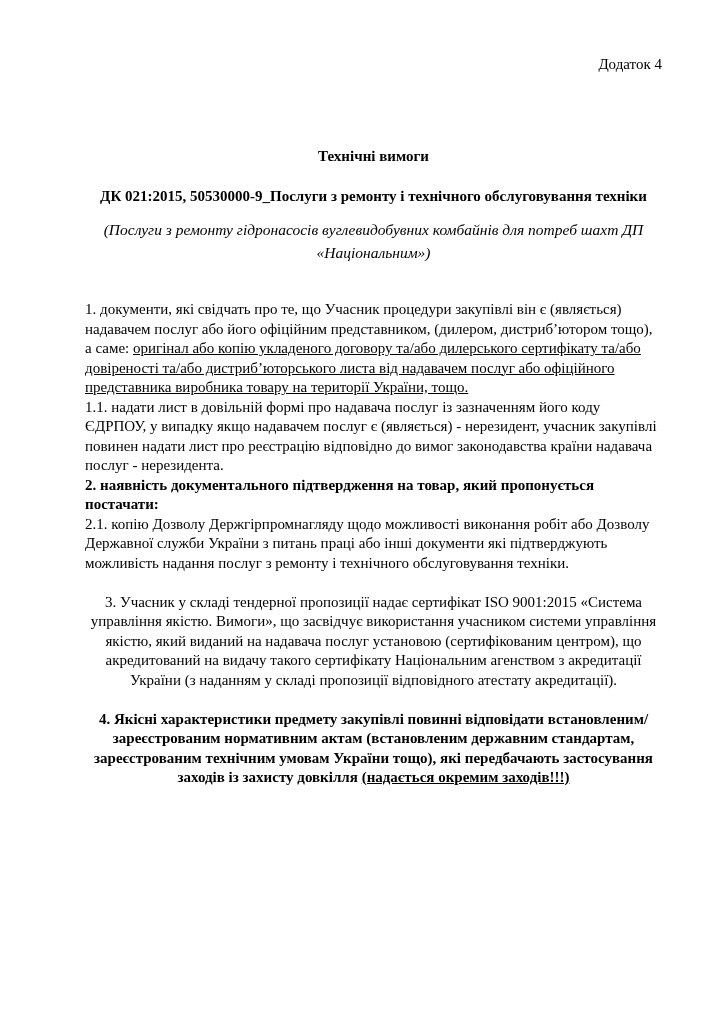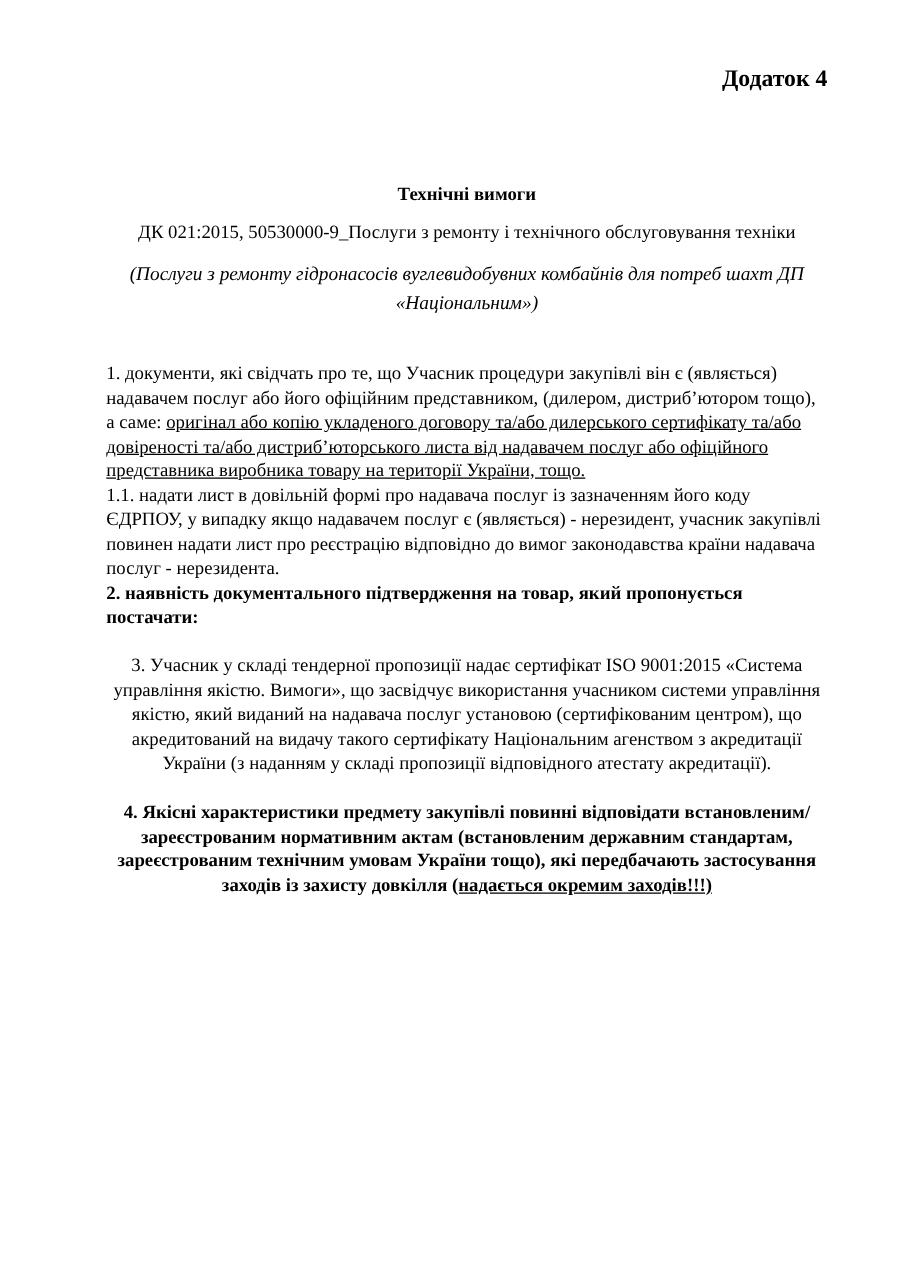--- a/index.html
+++ b/index.html
@@ -14,35 +14,35 @@
     background: #ffffff;
     box-sizing: border-box;
     padding: 55px 62px 0 85px;
     font-family: "Liberation Serif", "DejaVu Serif", serif;
     font-size: 15px;
     color: #000000;
     overflow: hidden;
   }
   .appendix {
     text-align: right;
-    font-weight: bold;
-    font-size: 19px;
+    font-weight: normal;
+    font-size: 15px;
     line-height: 18px;
   }
   .title {
     margin: 72px 0 0 0;
     text-align: center;
     font-weight: bold;
     font-size: 15px;
     line-height: 22px;
   }
   .code-line {
-    margin-top: 10px;
+    margin-top: 20px;
     text-align: center;
-    font-weight: normal;
+    font-weight: bold;
     font-size: 15px;
     line-height: 19px;
   }
   .subtitle {
     margin-top: 12px;
     text-align: center;
     font-style: italic;
     font-size: 15.5px;
     line-height: 23px;
     padding: 0 14px;
@@ -76,19 +76,20 @@
 
   <div class="doc-body">
 
 
     <p class="para"><span>1. документи, які свідчать про те, що Учасник процедури закупівлі він є (являється) надавачем послуг або його офіційним представником, (дилером, дистриб’ютором тощо), а саме: </span><span class="u">оригінал або копію укладеного договору та/або дилерського сертифікату та/або довіреності та/або дистриб’юторського листа від надавачем послуг або офіційного представника виробника товару на території України, тощо.</span></p>
 
     <p class="para"><span>1.1. надати лист в довільній формі про надавача послуг із зазначенням його коду ЄДРПОУ, у випадку якщо надавачем послуг є (являється) - нерезидент, учасник закупівлі повинен надати лист про реєстрацію відповідно до вимог законодавства країни надавача послуг - нерезидента.</span></p>
 
     <p class="para bold"><span>2. наявність документального підтвердження на товар, який пропонується постачати:</span></p>
 
+    <p class="para"><span>2.1. копію Дозволу Держгірпромнагляду щодо можливості виконання робіт або Дозволу Державної служби України з питань праці або інші документи які підтверджують можливість надання послуг з ремонту і технічного обслуговування техніки.</span></p>
 
     <p class="para gap-before"><span>3. Учасник у складі тендерної пропозиції надає сертифікат ISO 9001:2015 «Система управління якістю. Вимоги», що засвідчує використання учасником системи управління якістю, який виданий на надавача послуг установою (сертифікованим центром), що акредитований на видачу такого сертифікату Національним агенством з акредитації України (з наданням у складі пропозиції відповідного атестату акредитації).</span></p>
 
     <p class="para bold gap-before"><span>4. Якісні характеристики предмету закупівлі повинні відповідати встановленим/зареєстрованим нормативним актам (встановленим державним стандартам, зареєстрованим технічним умовам України тощо), які передбачають застосування заходів із захисту довкілля </span><span class="u">(надається окремим заходів!!!)</span></p>
 
   </div>
 </div>
 
 </body></html>

